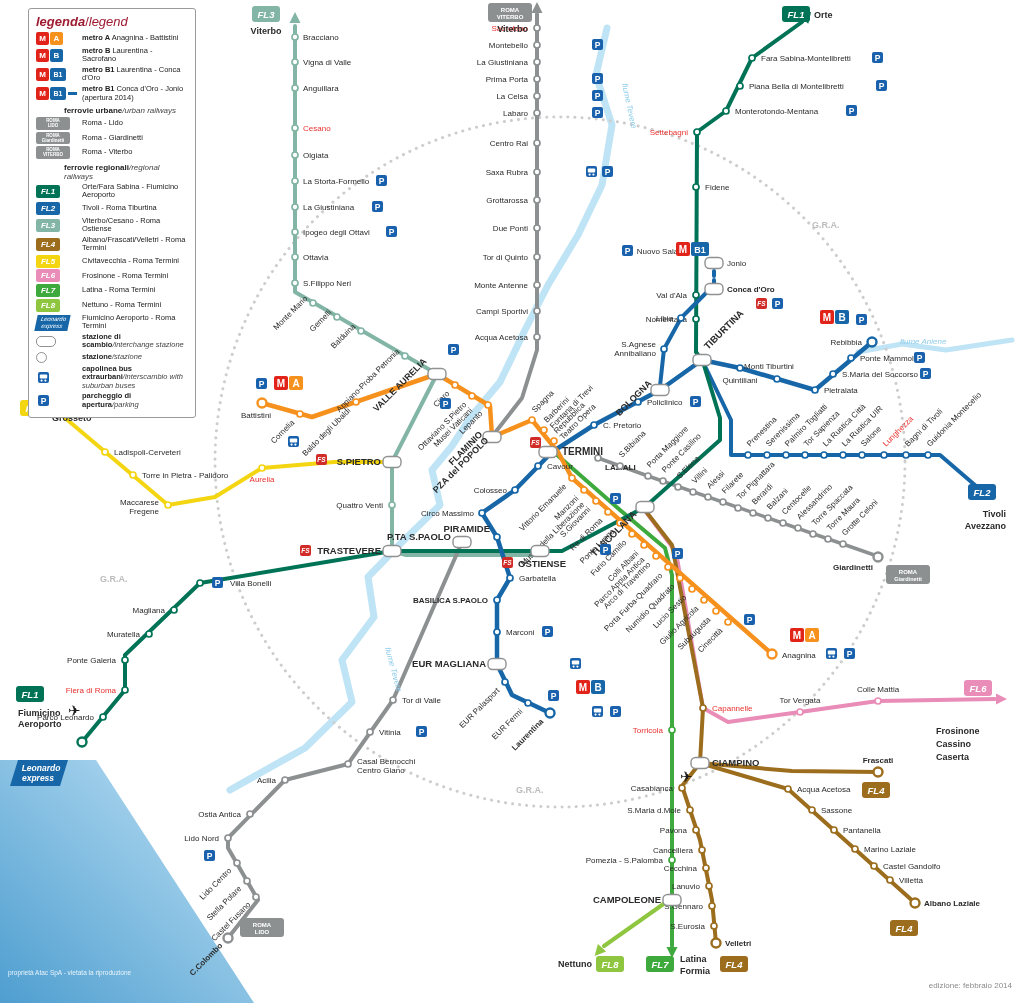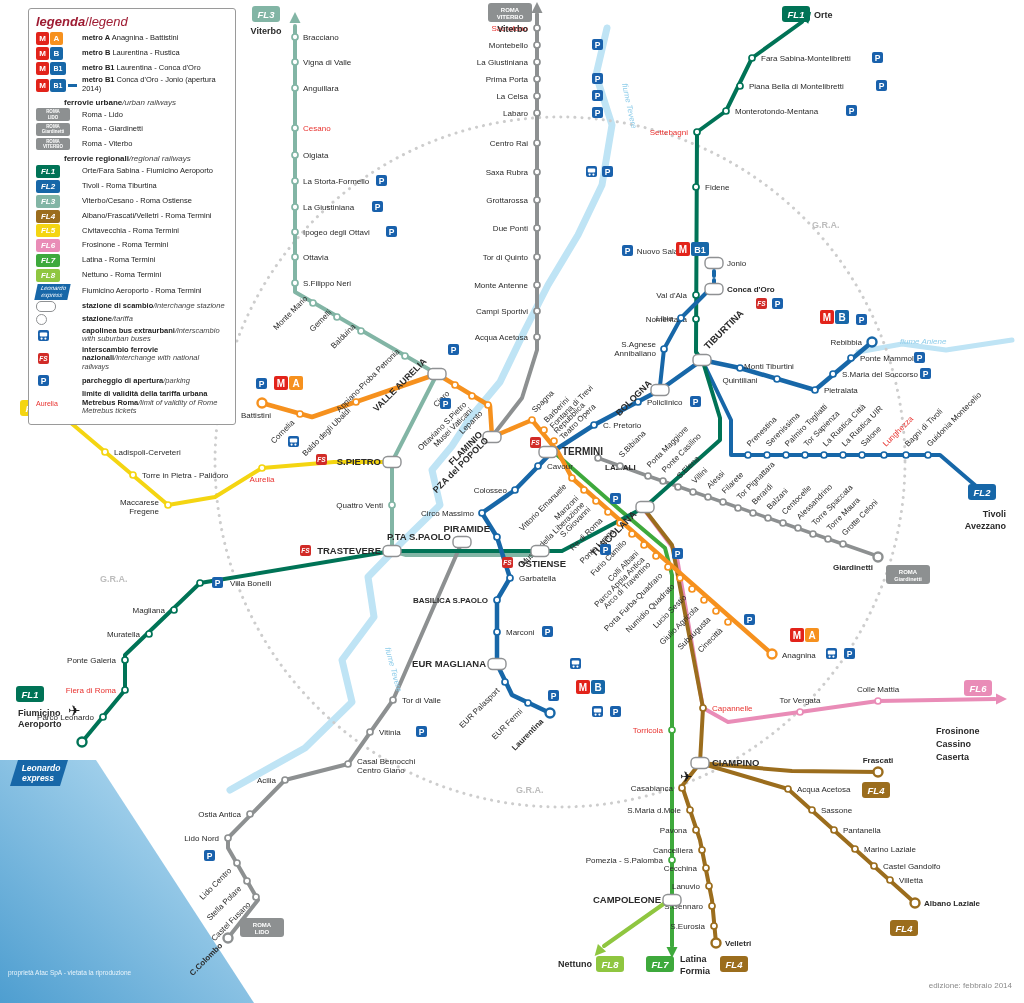--- a/index.html
+++ b/index.html
@@ -1,19 +1,19 @@
 <!DOCTYPE html>
 <html><head>
 <meta charset="utf-8">
 <style>
   html,body{margin:0;padding:0;background:#fff;font-family:"Liberation Sans","DejaVu Sans",sans-serif;}
   .canvas{position:relative;width:1024px;height:1003px;background:#fff;overflow:hidden;}
   #map-svg{position:absolute;left:0;top:0;}
   #map-svg text{font-family:"Liberation Sans","DejaVu Sans",sans-serif;}
-  #legend{position:absolute;left:28px;top:8px;width:208px;background:#fff;border:1px solid #9a9a9a;border-radius:3px;
+  #legend{position:absolute;left:28px;top:8px;width:168px;background:#fff;border:1px solid #9a9a9a;border-radius:3px;
           padding:5px 7px 6px 7px;z-index:5;font-size:7.5px;color:#222;box-sizing:border-box;}
   .lg-title{font-size:13px;color:#9e1b32;margin-bottom:3px;}
   .lg-title b{font-style:italic;font-weight:bold;}
   .lg-title i{font-style:italic;}
   .lg-header{font-size:8px;margin:4px 0 1px 0;padding-left:28px;}
   .lg-header b{font-weight:bold;}
   .lg-header i{font-style:italic;color:#444;font-weight:normal;}
   .lg-row{display:flex;align-items:center;gap:4px;margin:1.8px 0;}
   .lg-ic{width:42px;flex:0 0 42px;display:flex;align-items:center;gap:1px;}
   .lg-tx{line-height:1.15;}
@@ -1045,21 +1045,21 @@
           </span>
           <span class="lg-tx"><b>metro A</b><span> Anagnina - Battistini</span></span>
         </div>
         <div class="lg-row">
           <span class="lg-ic">
             <span style="display: inline-flex; align-items: center; gap: 1px;">
               <span class="sq" style="background: rgb(226, 35, 26);">M</span>
               <span class="sq" style="background: rgb(23, 103, 168);">B</span>
             </span>
           </span>
-          <span class="lg-tx"><b>metro B</b><span> Laurentina - Rustica</span></span>
+          <span class="lg-tx"><b>metro B</b><span> Laurentina - Sacrofano</span></span>
         </div>
         <div class="lg-row">
           <span class="lg-ic">
             <span style="display: inline-flex; align-items: center; gap: 1px;">
               <span class="sq" style="background: rgb(226, 35, 26);">M</span>
               <span class="sq" style="background: rgb(23, 103, 168); width: 16px; font-size: 7px;">B1</span>
             </span>
           </span>
           <span class="lg-tx"><b>metro B1</b><span> Laurentina - Conca d'Oro</span></span>
         </div>
@@ -1187,21 +1187,21 @@
             </span>
           </span>
           <span class="lg-tx"><b>stazione di scambio</b><i>/interchange stazione</i></span>
         </div>
         <div class="lg-row">
           <span class="lg-ic">
             <span style="display: inline-flex; align-items: center; gap: 1px;">
               <span class="circic"></span>
             </span>
           </span>
-          <span class="lg-tx"><b>stazione</b><i>/tariffa</i></span>
+          <span class="lg-tx"><b>stazione</b><i>/stazione</i></span>
         </div>
         <div class="lg-row">
           <span class="lg-ic">
             <span style="display: inline-flex; align-items: center; gap: 1px;">
               <svg width="15" height="15">
                 <g>
                   <rect x="2" y="2" width="11" height="11" rx="2" fill="#1961ac"></rect>
                   <rect x="3.8" y="4.6" width="7.4" height="4" rx="1" fill="#fff"></rect>
                   <circle cx="5.6" cy="10.6" r="1.1" fill="#fff"></circle>
                   <circle cx="9.4" cy="10.6" r="1.1" fill="#fff"></circle>
@@ -1209,44 +1209,23 @@
               </svg>
             </span>
           </span>
           <span class="lg-tx"><b>capolinea bus extraurbani</b><i>/interscambio with suburban buses</i></span>
         </div>
         <div class="lg-row">
           <span class="lg-ic">
             <span style="display: inline-flex; align-items: center; gap: 1px;">
               <svg width="15" height="15">
                 <g>
-                  <rect x="2" y="2" width="11" height="11" rx="2" fill="#d12b27"></rect>
-                  <text x="7.5" y="10.2" font-size="6.5" font-weight="bold" font-style="italic" fill="#fff" text-anchor="middle">FS</text>
-                </g>
-              </svg>
-            </span>
-          </span>
-          <span class="lg-tx"><b>interscambio ferrovie nazionali</b><i>/interchange with national railways</i></span>
-        </div>
-        <div class="lg-row">
-          <span class="lg-ic">
-            <span style="display: inline-flex; align-items: center; gap: 1px;">
-              <svg width="15" height="15">
-                <g>
                   <rect x="2" y="2" width="11" height="11" rx="2" fill="#1961ac"></rect>
                   <text x="7.5" y="10.7" font-size="8.5" font-weight="bold" fill="#fff" text-anchor="middle">P</text>
                 </g>
               </svg>
             </span>
           </span>
           <span class="lg-tx"><b>parcheggio di apertura</b><i>/parking</i></span>
-        </div>
-        <div class="lg-row">
-          <span class="lg-ic">
-            <span style="display: inline-flex; align-items: center; gap: 1px;">
-              <span class="aurelia">Aurelia</span>
-            </span>
-          </span>
-          <span class="lg-tx"><b>limite di validità della tariffa urbana Metrebus Roma</b><i>/limit of validity of Rome Metrebus tickets</i></span>
         </div>
       </div>
   </div>
 </div>
 
 </body></html>

